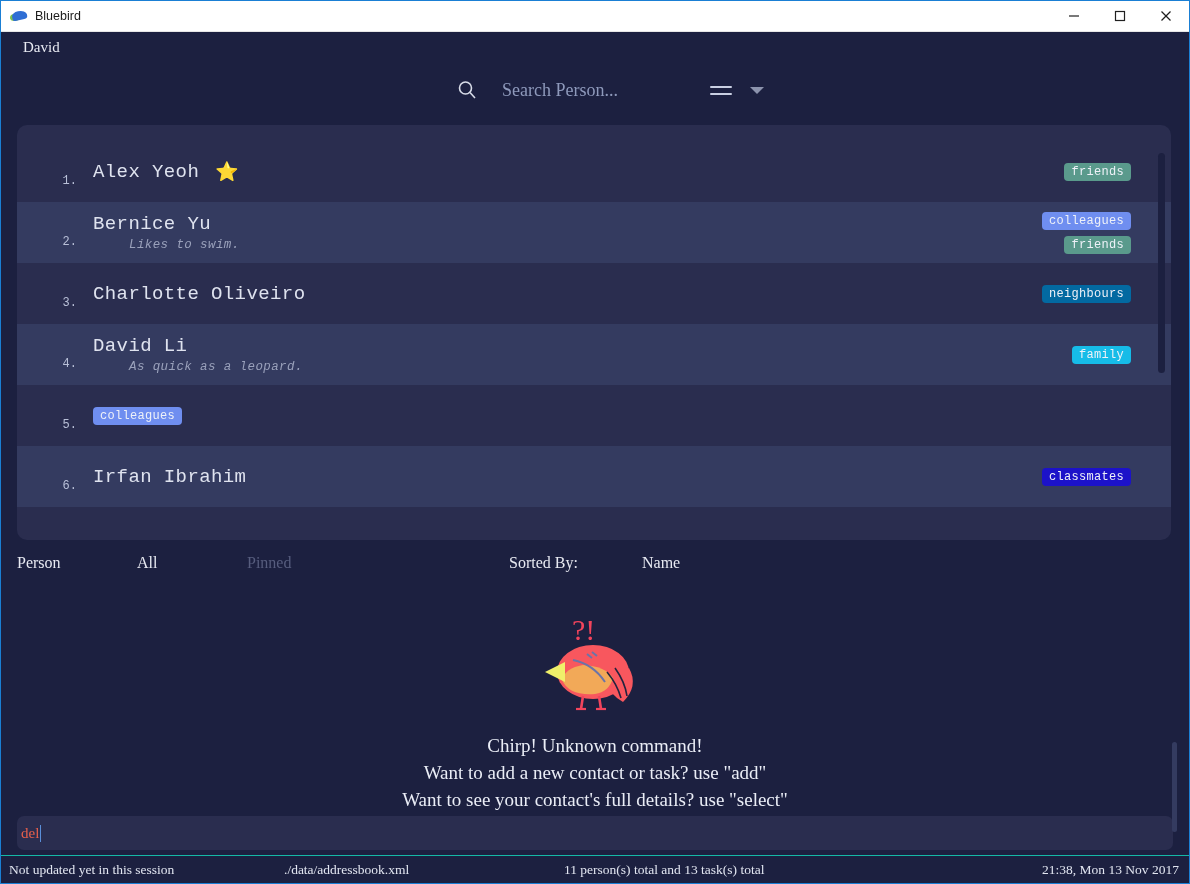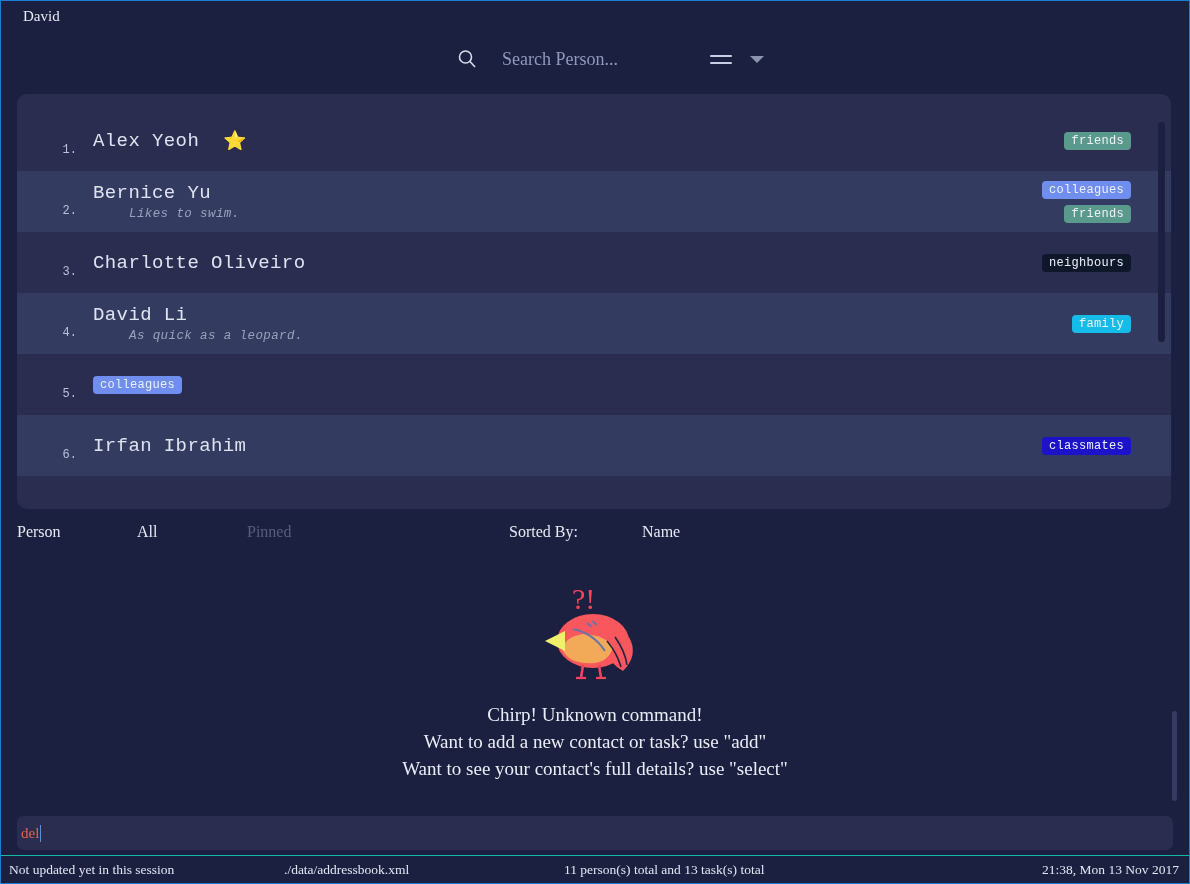--- a/index.html
+++ b/index.html
@@ -110,21 +110,21 @@
     position: relative;
   }
   .person-row.alt { background: #343b60; }
   .row-num {
     width: 60px; text-align: right; padding-right: 16px;
     font-family: "Liberation Mono", monospace;
     font-size: 12px; color: #b9c0d8;
     align-self: flex-end; padding-bottom: 14px;
   }
   .row-main { flex: 1; display: flex; flex-direction: column; justify-content: center; padding: 10px 0; }
-  .row-nameline { display: flex; align-items: center; gap: 24px; }
+  .row-nameline { display: flex; align-items: center; gap: 16px; }
   .person-name {
     font-family: "Liberation Mono", monospace;
     font-size: 19px; color: #dfe3ef; letter-spacing: 0.4px;
   }
   .fav-star { font-size: 19px; line-height: 1; color: #f5c518; }
   .person-remark {
     font-family: "Liberation Mono", monospace;
     font-style: italic; font-size: 12.5px; color: #9aa1bb;
     margin-top: 3px; letter-spacing: 0.4px; margin-left: 36px;
   }
@@ -196,20 +196,47 @@
   .sb-left   { padding-left: 8px; width: 275px; }
   .sb-mid1   { width: 280px; }
   .sb-mid2   { flex: 1; }
   .sb-right  { padding-right: 10px; }
 </style>
 </head>
 <body>
 
 <div class="window">
 
+  <div class="titlebar">
+    <div class="titlebar-left">
+      <div class="app-icon">
+        <div class="leafa"></div>
+          <div class="body"></div>
+      </div>
+      <span class="title-text">Bluebird</span>
+    </div>
+    <div class="winbtns">
+      <div class="winbtn">
+        <svg width="12" height="12" viewBox="0 0 12 12">
+            <line x1="1" y1="6" x2="11" y2="6" stroke="#202020" stroke-width="1.2"></line>
+          </svg>
+      </div>
+      <div class="winbtn">
+        <svg width="12" height="12" viewBox="0 0 12 12">
+            <rect x="1.5" y="1.5" width="9" height="9" fill="none" stroke="#202020" stroke-width="1.2"></rect>
+          </svg>
+      </div>
+      <div class="winbtn">
+        <svg width="12" height="12" viewBox="0 0 12 12">
+            <line x1="1.5" y1="1.5" x2="10.5" y2="10.5" stroke="#202020" stroke-width="1.2"></line>
+            <line x1="10.5" y1="1.5" x2="1.5" y2="10.5" stroke="#202020" stroke-width="1.2"></line>
+          </svg>
+      </div>
+    </div>
+  </div>
 
   <div class="menubar">
     <div class="menu-item">David</div>
   </div>
 
   <div class="searchbar">
     <span class="search-icon">
       <svg width="22" height="22" viewBox="0 0 22 22">
           <circle cx="9.5" cy="9" r="6" fill="none" stroke="#d8dce8" stroke-width="1.6"></circle>
           <line x1="14" y1="13.5" x2="19" y2="19" stroke="#d8dce8" stroke-width="1.6"></line>
@@ -254,21 +281,21 @@
       </div>
 
       <div class="person-row">
         <div class="row-num">3.</div>
         <div class="row-main">
           <div class="row-nameline">
             <span class="person-name">Charlotte Oliveiro</span>
           </div>
         </div>
         <div class="tags">
-          <span class="tag" style="background:#0f172a">neighbours</span>
+          <span class="tag" style="background:#0369a1">neighbours</span>
         </div>
       </div>
 
       <div class="person-row alt">
         <div class="row-num">4.</div>
         <div class="row-main">
           <div class="row-nameline">
             <span class="person-name">David Li</span>
           </div>
           <span class="person-remark">As quick as a leopard.</span>

